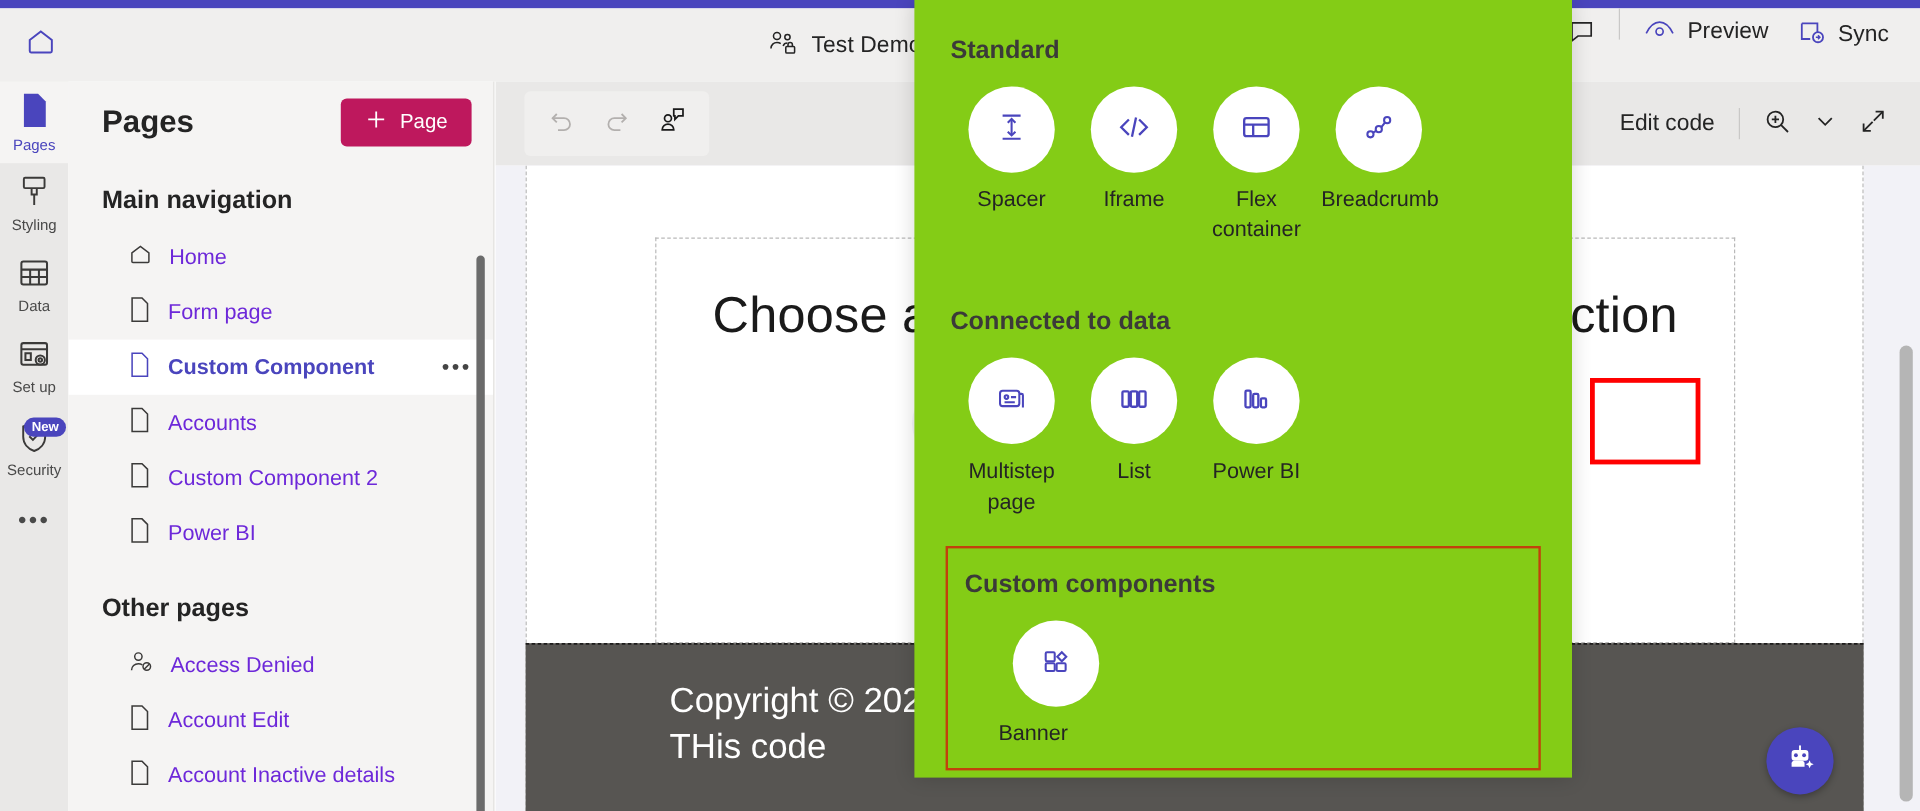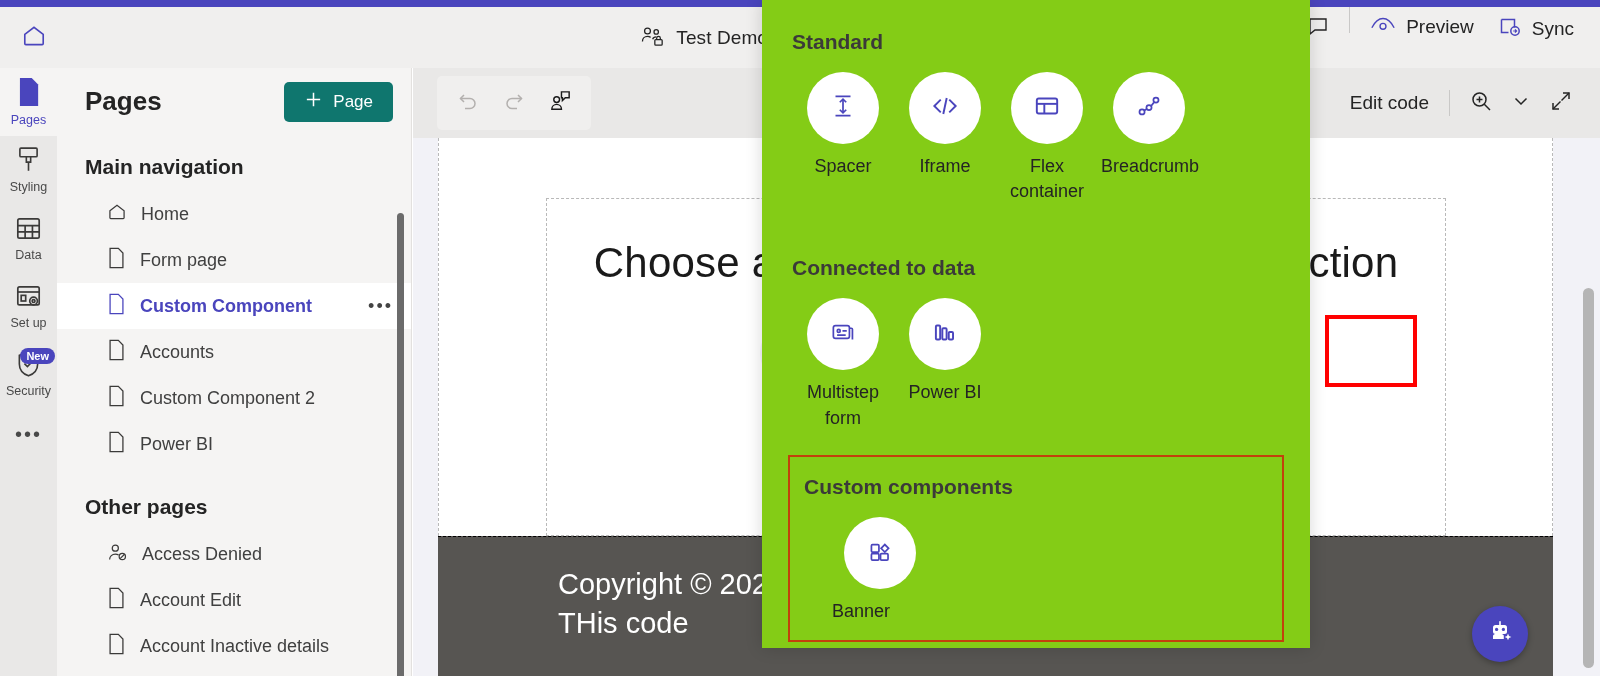--- a/index.html
+++ b/index.html
@@ -84,39 +84,39 @@
   .pages-panel {
     position: absolute; left: 57px; top: 68px; width: 355px; height: 608px;
     background: #f5f4f3; border-right: 1px solid #e3e1df;
   }
   .pages-head {
     height: 67px; display: flex; align-items: center;
     justify-content: space-between; padding: 0 18px 0 28px;
   }
   .pages-head h1 { font-size: 26px; font-weight: bold; color: #242424; }
   .add-page-btn {
-    background: #0f766e; color: #fff; border: none; border-radius: 5px;
+    background: #be185d; color: #fff; border: none; border-radius: 5px;
     height: 40px; padding: 0 20px; font-size: 17px;
     font-family: "Liberation Sans", sans-serif;
     display: flex; align-items: center; gap: 10px; cursor: pointer;
   }
   .pages-body {
     position: absolute; top: 67px; left: 0; right: 0; bottom: 0;
     overflow: hidden; padding-top: 10px;
   }
   .pages-group-title {
     font-size: 21px; font-weight: bold; color: #242424;
     padding: 10px 0 12px 28px;
   }
   .page-row {
     display: flex; align-items: center; gap: 14px;
     height: 46px; padding-left: 50px; padding-right: 18px;
     cursor: pointer; position: relative;
   }
-  .page-row .p-label { font-size: 18px; color: #404040; }
+  .page-row .p-label { font-size: 18px; color: #6d28d9; }
   .page-row.selected { background: #ffffff; }
   .page-row.selected .p-label { color: #4a45bd; font-weight: bold; }
   .page-row .row-more {
     margin-left: auto; color: #444; font-size: 18px; letter-spacing: 2px;
   }
   .pages-scroll {
     position: absolute; right: 7px; top: 78px; width: 7px; height: 470px;
     background: #6b6b6b; border-radius: 4px;
   }
 
@@ -665,23 +665,35 @@
           <div class="fly-circle">
             <span>
               <svg width="30" height="30" viewBox="0 0 28 28" fill="none" stroke="#4a45bd" stroke-width="1.6">
                 <rect x="5" y="8" width="15" height="12" rx="2"></rect>
                 <path d="M20 10.5h1.8a1 1 0 0 1 1 1V21"></path>
                 <circle cx="10" cy="13" r="1.4"></circle>
                   <path d="M13.5 13h4M8.5 17h8"></path>
               </svg>
             </span>
           </div>
-          <span class="fly-label">Multistep form</span>
-        </div>
-
+          <span class="fly-label">Multistep page</span>
+        </div>
+
+        <div class="fly-item">
+          <div class="fly-circle">
+            <span>
+              <svg width="30" height="30" viewBox="0 0 28 28" fill="none" stroke="#4a45bd" stroke-width="1.8">
+                <rect x="5" y="8.5" width="5" height="12" rx="1"></rect>
+                <rect x="11.5" y="8.5" width="5" height="12" rx="1"></rect>
+                <rect x="18" y="8.5" width="5" height="12" rx="1"></rect>
+              </svg>
+            </span>
+          </div>
+          <span class="fly-label">List</span>
+        </div>
 
         <div class="fly-item">
           <div class="fly-circle">
             <span>
               <svg width="30" height="30" viewBox="0 0 28 28" fill="none" stroke="#4a45bd" stroke-width="1.8">
                 <rect x="5.5" y="8" width="4" height="13" rx="1"></rect>
                 <rect x="11.5" y="10.5" width="4" height="10.5" rx="1"></rect>
                 <rect x="17.5" y="14" width="4" height="7" rx="1"></rect>
               </svg>
             </span>

